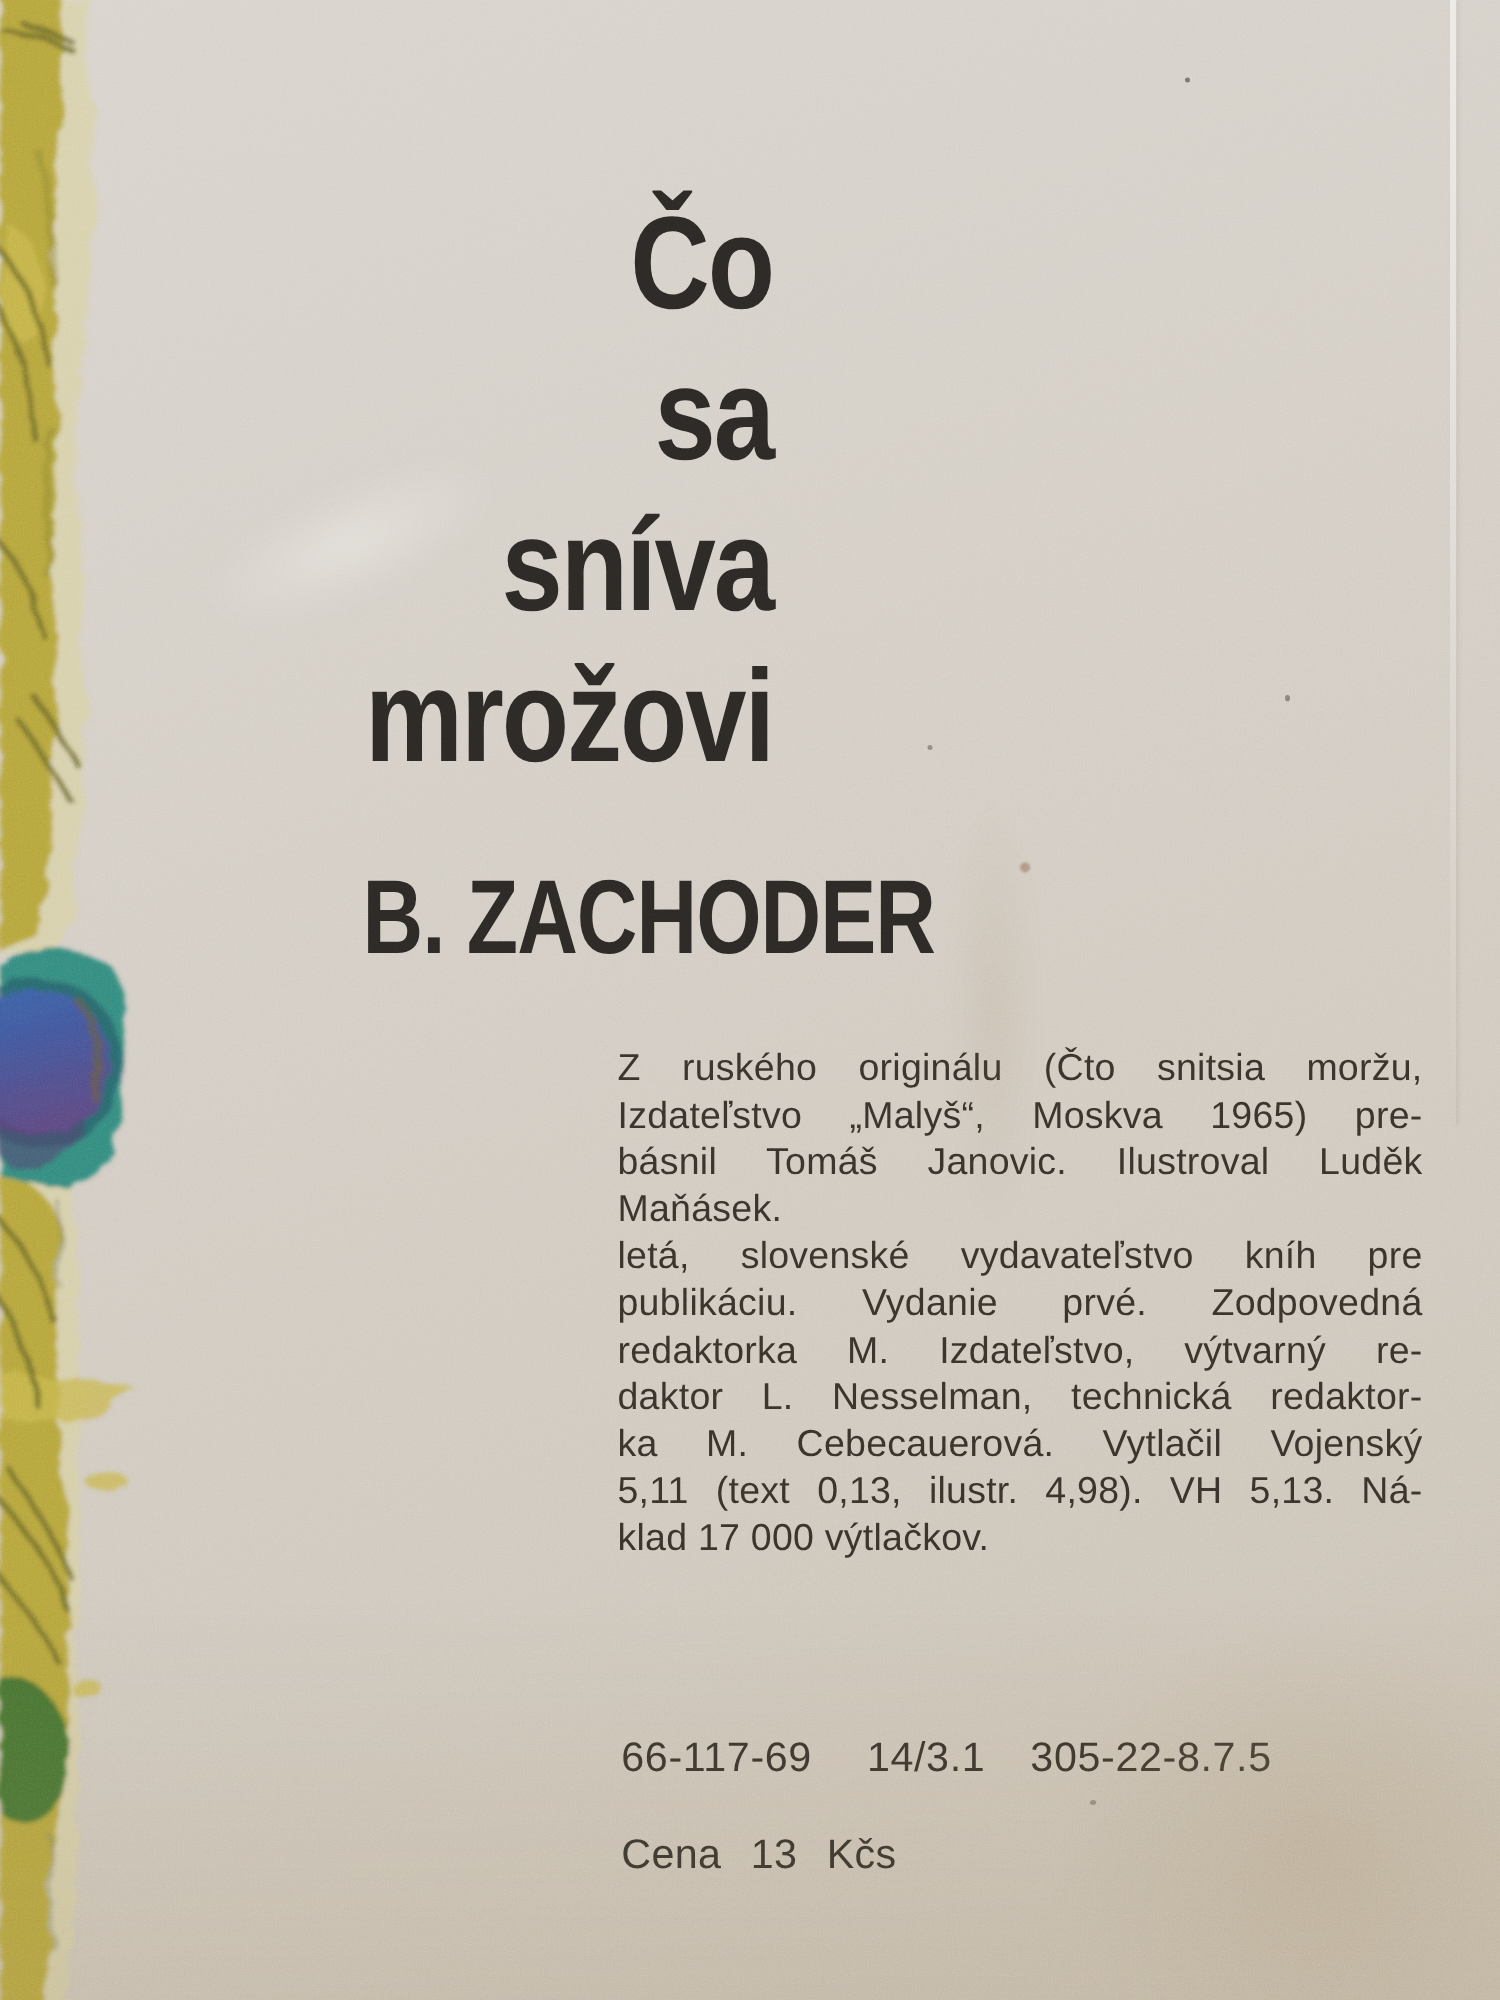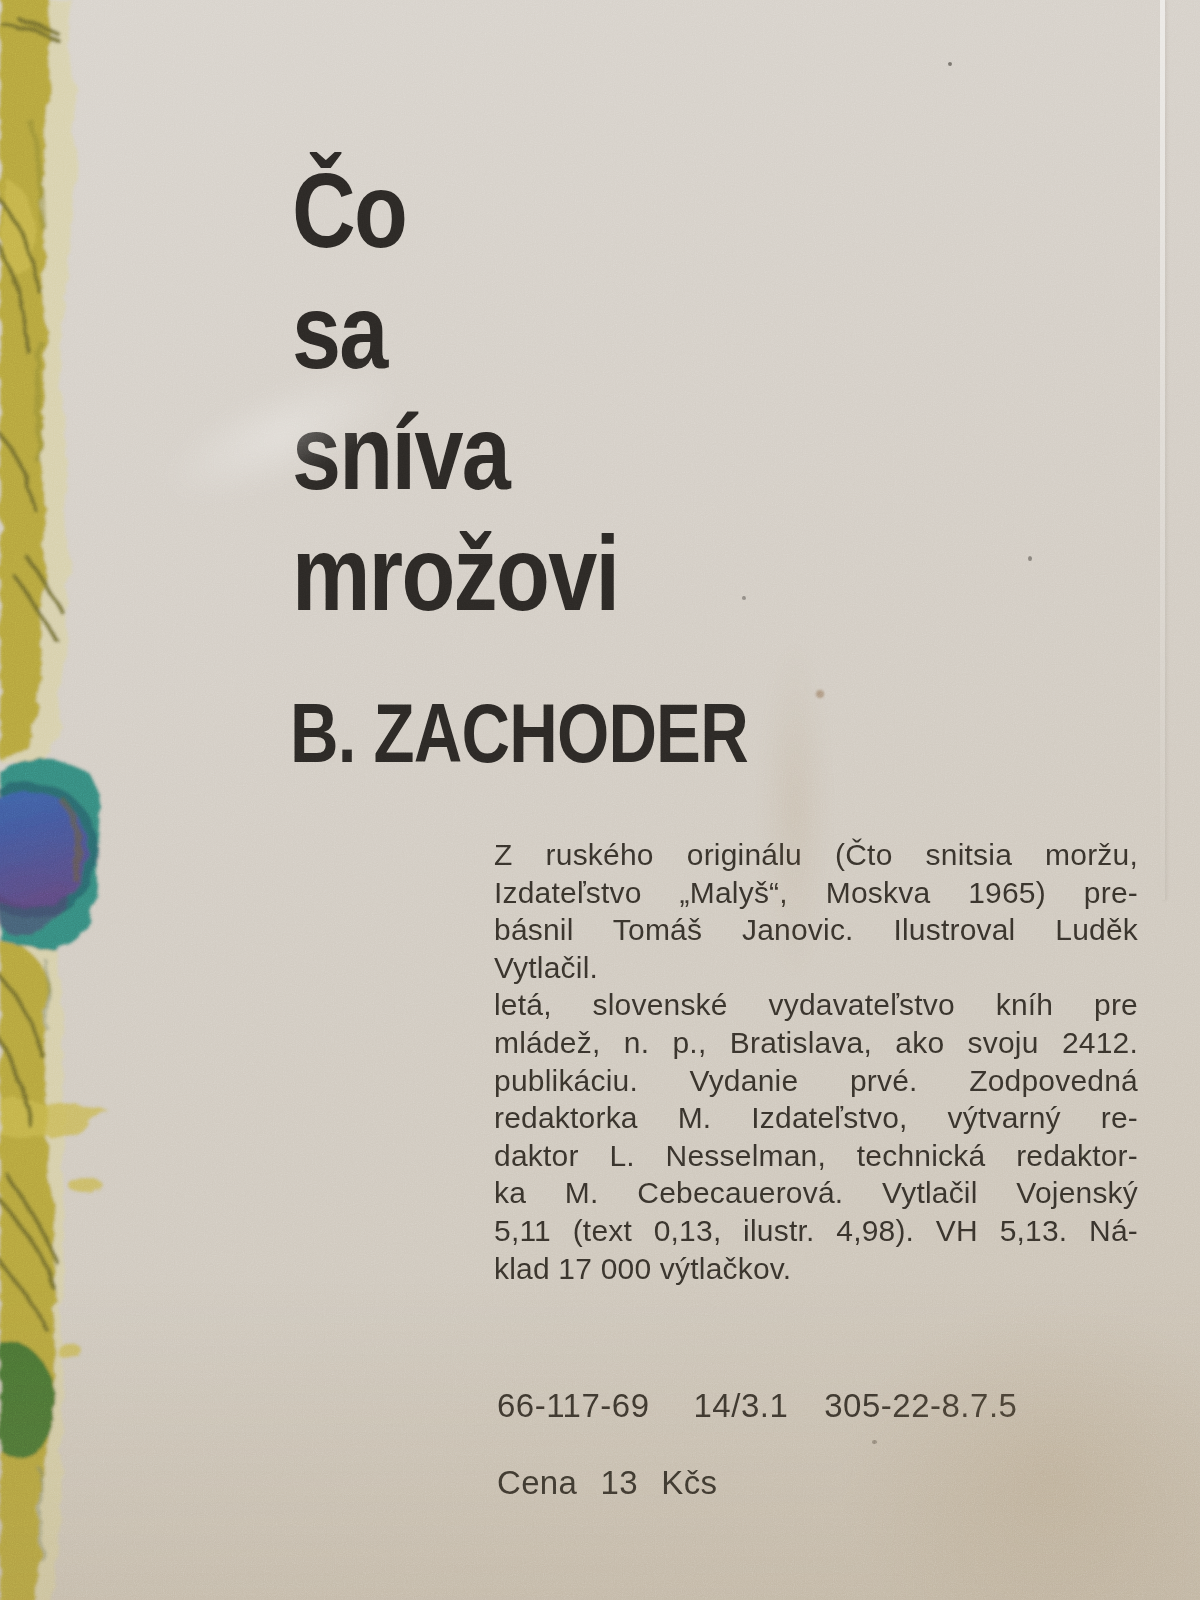--- a/index.html
+++ b/index.html
@@ -5,21 +5,21 @@
   html,body{margin:0;padding:0;}
   body{
     width:1200px;height:1600px;position:relative;overflow:hidden;
     font-family:"Liberation Sans", sans-serif;
     background:linear-gradient(160deg,#d8d3cc 0%,#d4cec6 35%,#cfc8bd 70%,#c8beae 100%);
   }
   .page{position:absolute;inset:0;}
   
   .art{position:absolute;left:0;top:0;}
   
-  .title-block{position:absolute;left:292px;top:150px;}
+  .title-block{position:absolute;left:292px;top:150px;text-align:right;}
   .title-line{
     font-size:105px;font-weight:bold;line-height:121px;color:#2b2825;
     letter-spacing:-2px;transform:scaleX(.84);transform-origin:left;
     white-space:nowrap;
   }
   .author{
     position:absolute;left:290px;top:691px;
     font-size:84px;font-weight:bold;line-height:84px;color:#2b2825;
     letter-spacing:-1px;transform:scaleX(.8);transform-origin:left;white-space:nowrap;
   }
@@ -153,23 +153,22 @@
     <div class="title-line">sníva</div>
     <div class="title-line">mrožovi</div>
   </div>
 
   <div class="author">B. ZACHODER</div>
 
   <div class="colophon">
     <div class="cl">Z ruského originálu (Čto snitsia moržu,</div>
     <div class="cl">Izdateľstvo „Malyš“, Moskva 1965) pre-</div>
     <div class="cl">básnil Tomáš Janovic. Ilustroval Luděk</div>
-    <div class="cl last">Vytlačil.</div>
+    <div class="cl last">Maňásek.</div>
     <div class="cl">letá, slovenské vydavateľstvo kníh pre</div>
-    <div class="cl">mládež, n. p., Bratislava, ako svoju 2412.</div>
     <div class="cl">publikáciu. Vydanie prvé. Zodpovedná</div>
     <div class="cl">redaktorka M. Izdateľstvo, výtvarný re-</div>
     <div class="cl">daktor L. Nesselman, technická redaktor-</div>
     <div class="cl">ka M. Cebecauerová. Vytlačil Vojenský</div>
     <div class="cl">5,11 (text 0,13, ilustr. 4,98). VH 5,13. Ná-</div>
     <div class="cl last">klad 17 000 výtlačkov.</div>
   </div>
 
   <div class="codes">
     <span>66-117-69</span>

